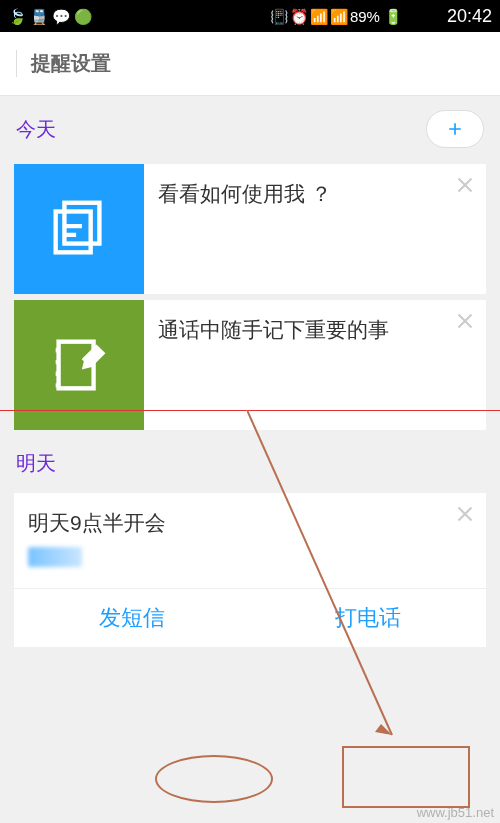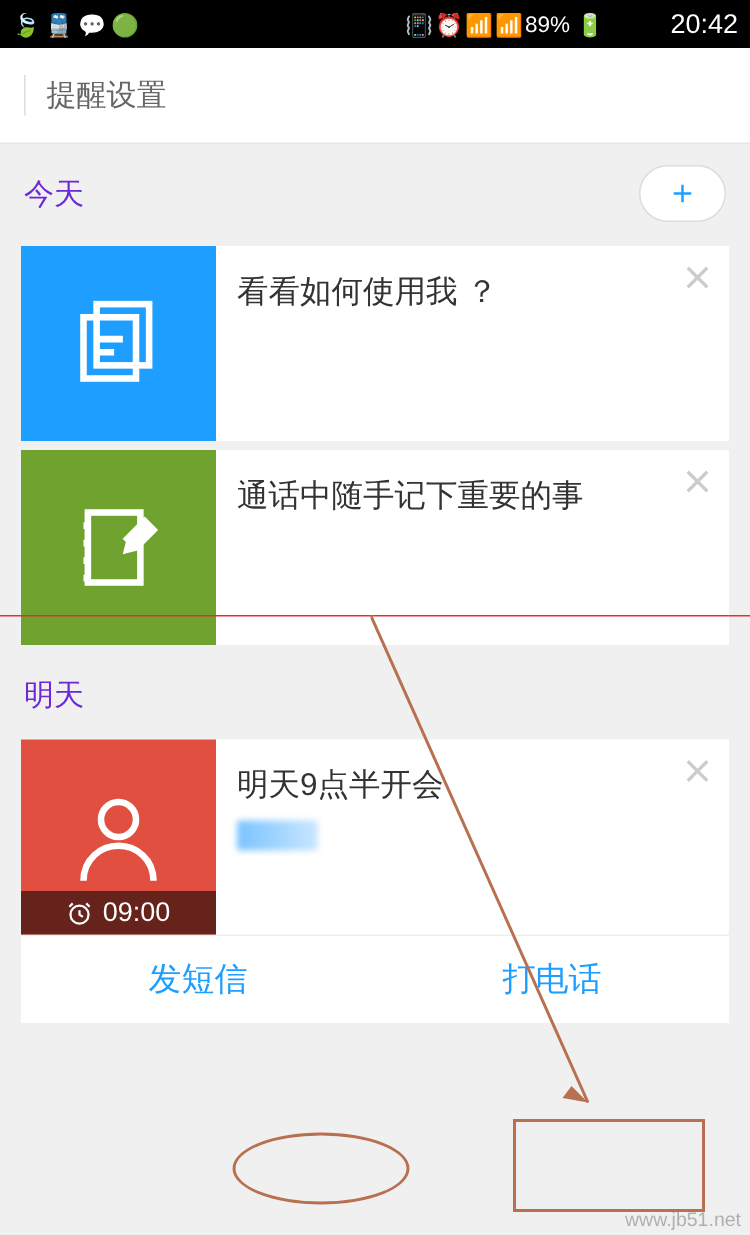--- a/index.html
+++ b/index.html
@@ -8,21 +8,21 @@
   .status-bar { height: 32px; background: #000; color: #fff; display: flex; align-items: center; justify-content: space-between; padding: 0 8px; font-size: 15px; }
   .status-left { display: flex; gap: 6px; align-items: center; }
   .status-right { display: flex; gap: 4px; align-items: center; }
   .status-icon { width: 16px; height: 16px; display: inline-block; }
   .time { font-size: 18px; font-weight: 400; margin-left: 43px; }
   
   .header { height: 64px; background: #fff; display: flex; align-items: center; padding: 0 16px; justify-content: space-between; border-bottom: 1px solid #e5e5e5; }
   .header-left { display: flex; align-items: center; gap: 14px; }
   .back-arrow { width: 28px; height: 28px; color: #666; }
   .header-title { font-size: 26px; color: #333; }
-  .header-settings { font-size: 20px; color: #666; border-left: 1px solid #ddd; padding-left: 14px; }
+  .header-settings { font-size: 20px; color: #666; border-left: 1px solid #ddd; padding-left: 14px; font-weight: bold; }
   
   .section-row { display: flex; align-items: center; justify-content: space-between; padding: 14px 16px 10px; }
   .section-label { font-size: 20px; color: #6d28d9; }
   .new-btn { background: #fff; border: 1px solid #ddd; border-radius: 20px; padding: 8px 18px; font-size: 19px; color: #1e9fff; display: flex; align-items: center; gap: 6px; }
   
   .card { background: #fff; margin: 6px 14px; display: flex; position: relative; }
   .card-icon { width: 130px; height: 130px; display: flex; align-items: center; justify-content: center; flex-shrink: 0; position: relative; }
   .card-body { flex: 1; padding: 16px 14px; font-size: 21px; color: #333; }
   .card-close { position: absolute; top: 8px; right: 8px; width: 26px; height: 26px; color: #ccc; }
   
@@ -105,33 +105,20 @@
   <svg class="card-close" viewBox="0 0 24 24" stroke="currentColor" stroke-width="2">
       <path d="M6 6l12 12M18 6L6 18"></path>
     </svg>
 </div>
 
 <div class="section-row">
   <span class="section-label">明天</span>
 </div>
 
 <div class="card" style="margin-bottom:0;">
-  <div class="card-icon red-tile">
-    <svg width="70" height="70" viewBox="0 0 24 24" fill="none" stroke="#fff" stroke-width="1.5">
-      <circle cx="12" cy="8" r="4"></circle>
-        <path d="M4 22c0-5 4-8 8-8s8 3 8 8"></path>
-    </svg>
-    <div class="alarm-badge">
-      <svg width="18" height="18" viewBox="0 0 24 24" fill="none" stroke="#fff" stroke-width="2">
-          <circle cx="12" cy="13" r="8"></circle>
-          <path d="M12 9v4l3 2M6 3l-3 3M21 6l-3-3"></path>
-        </svg>
-      <span>09:00</span>
-    </div>
-  </div>
   <div class="card-body">
     <div>明天9点半开会</div>
     <span class="blur-tag"></span>
   </div>
   <svg class="card-close" viewBox="0 0 24 24" stroke="currentColor" stroke-width="2">
       <path d="M6 6l12 12M18 6L6 18"></path>
     </svg>
 </div>
 
 <div class="action-bar">

